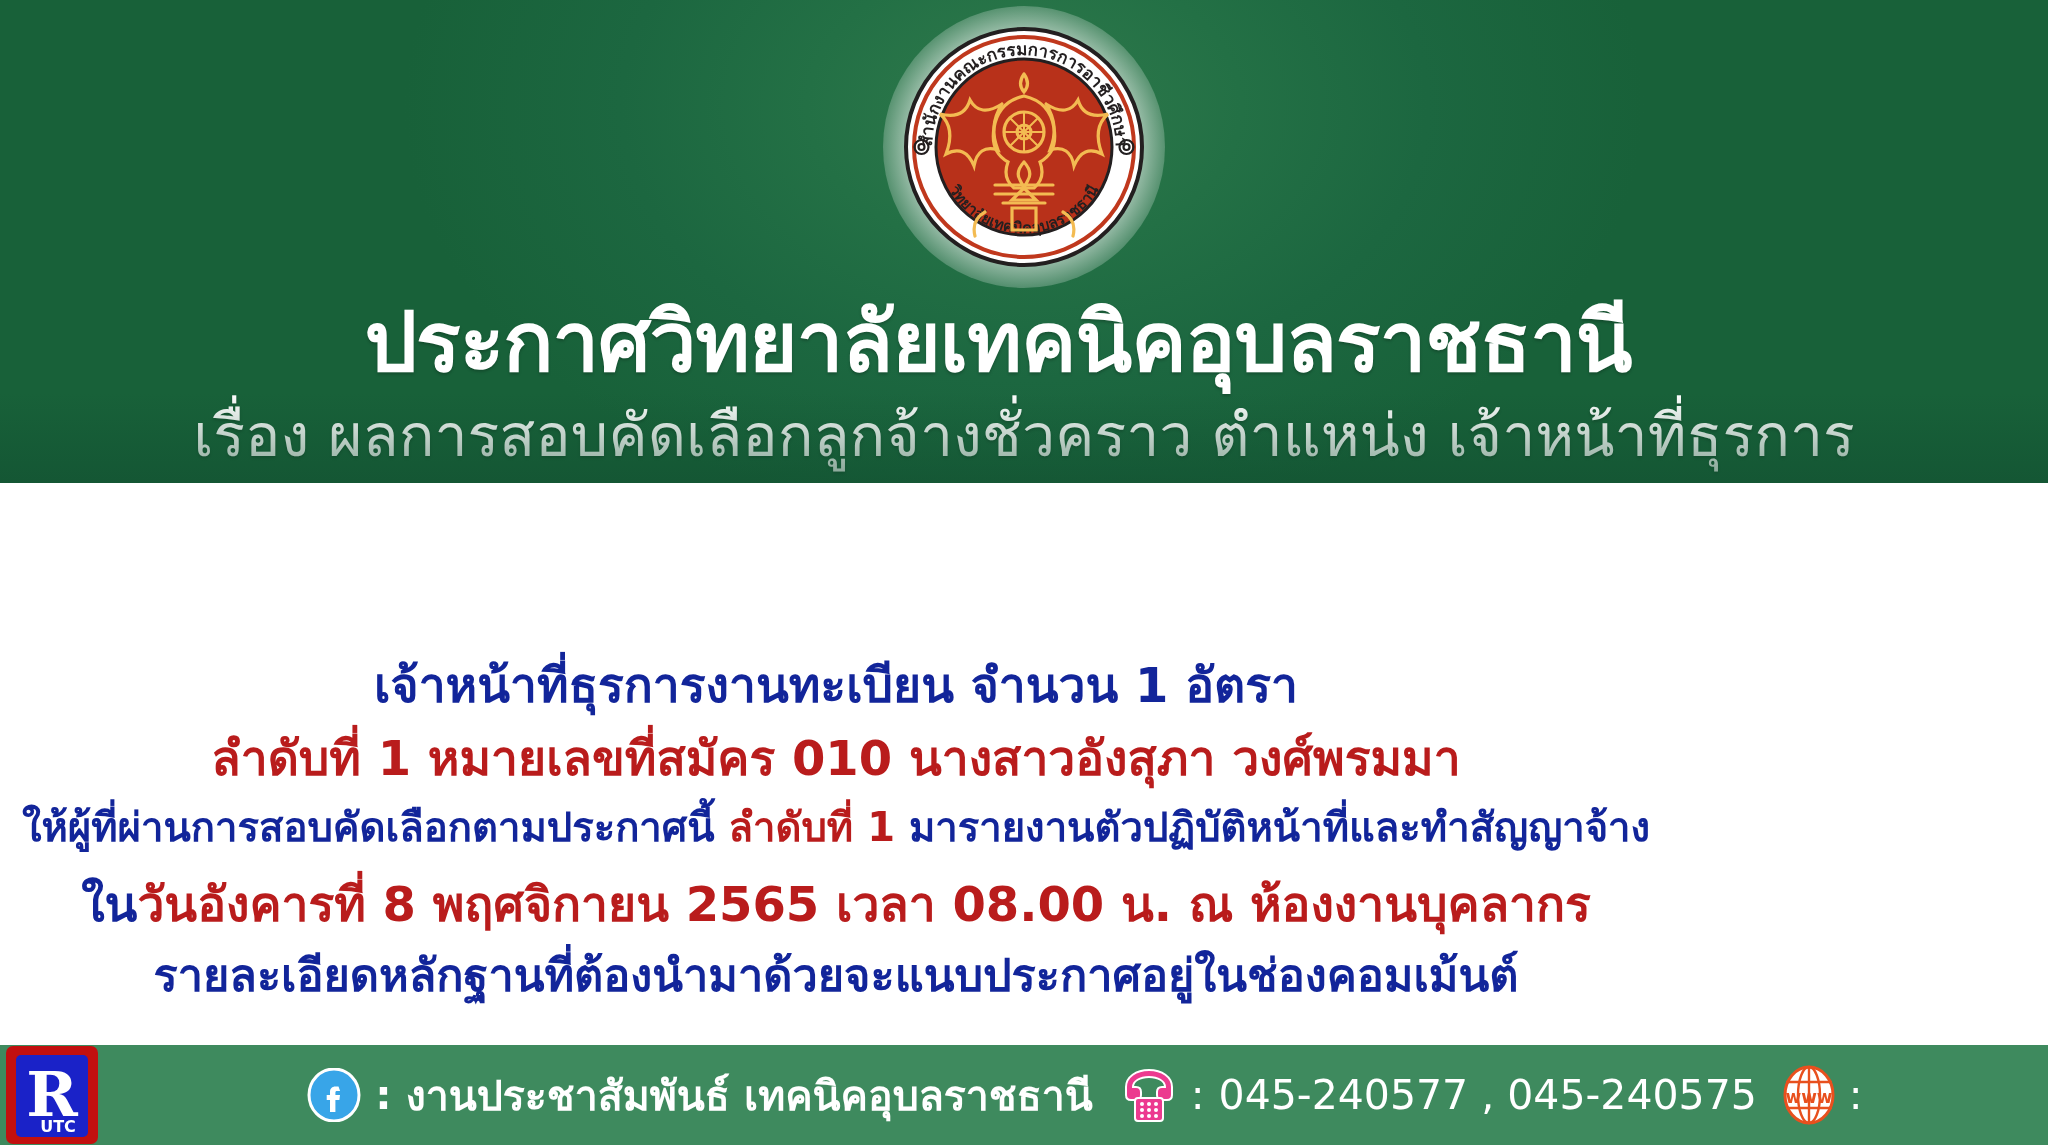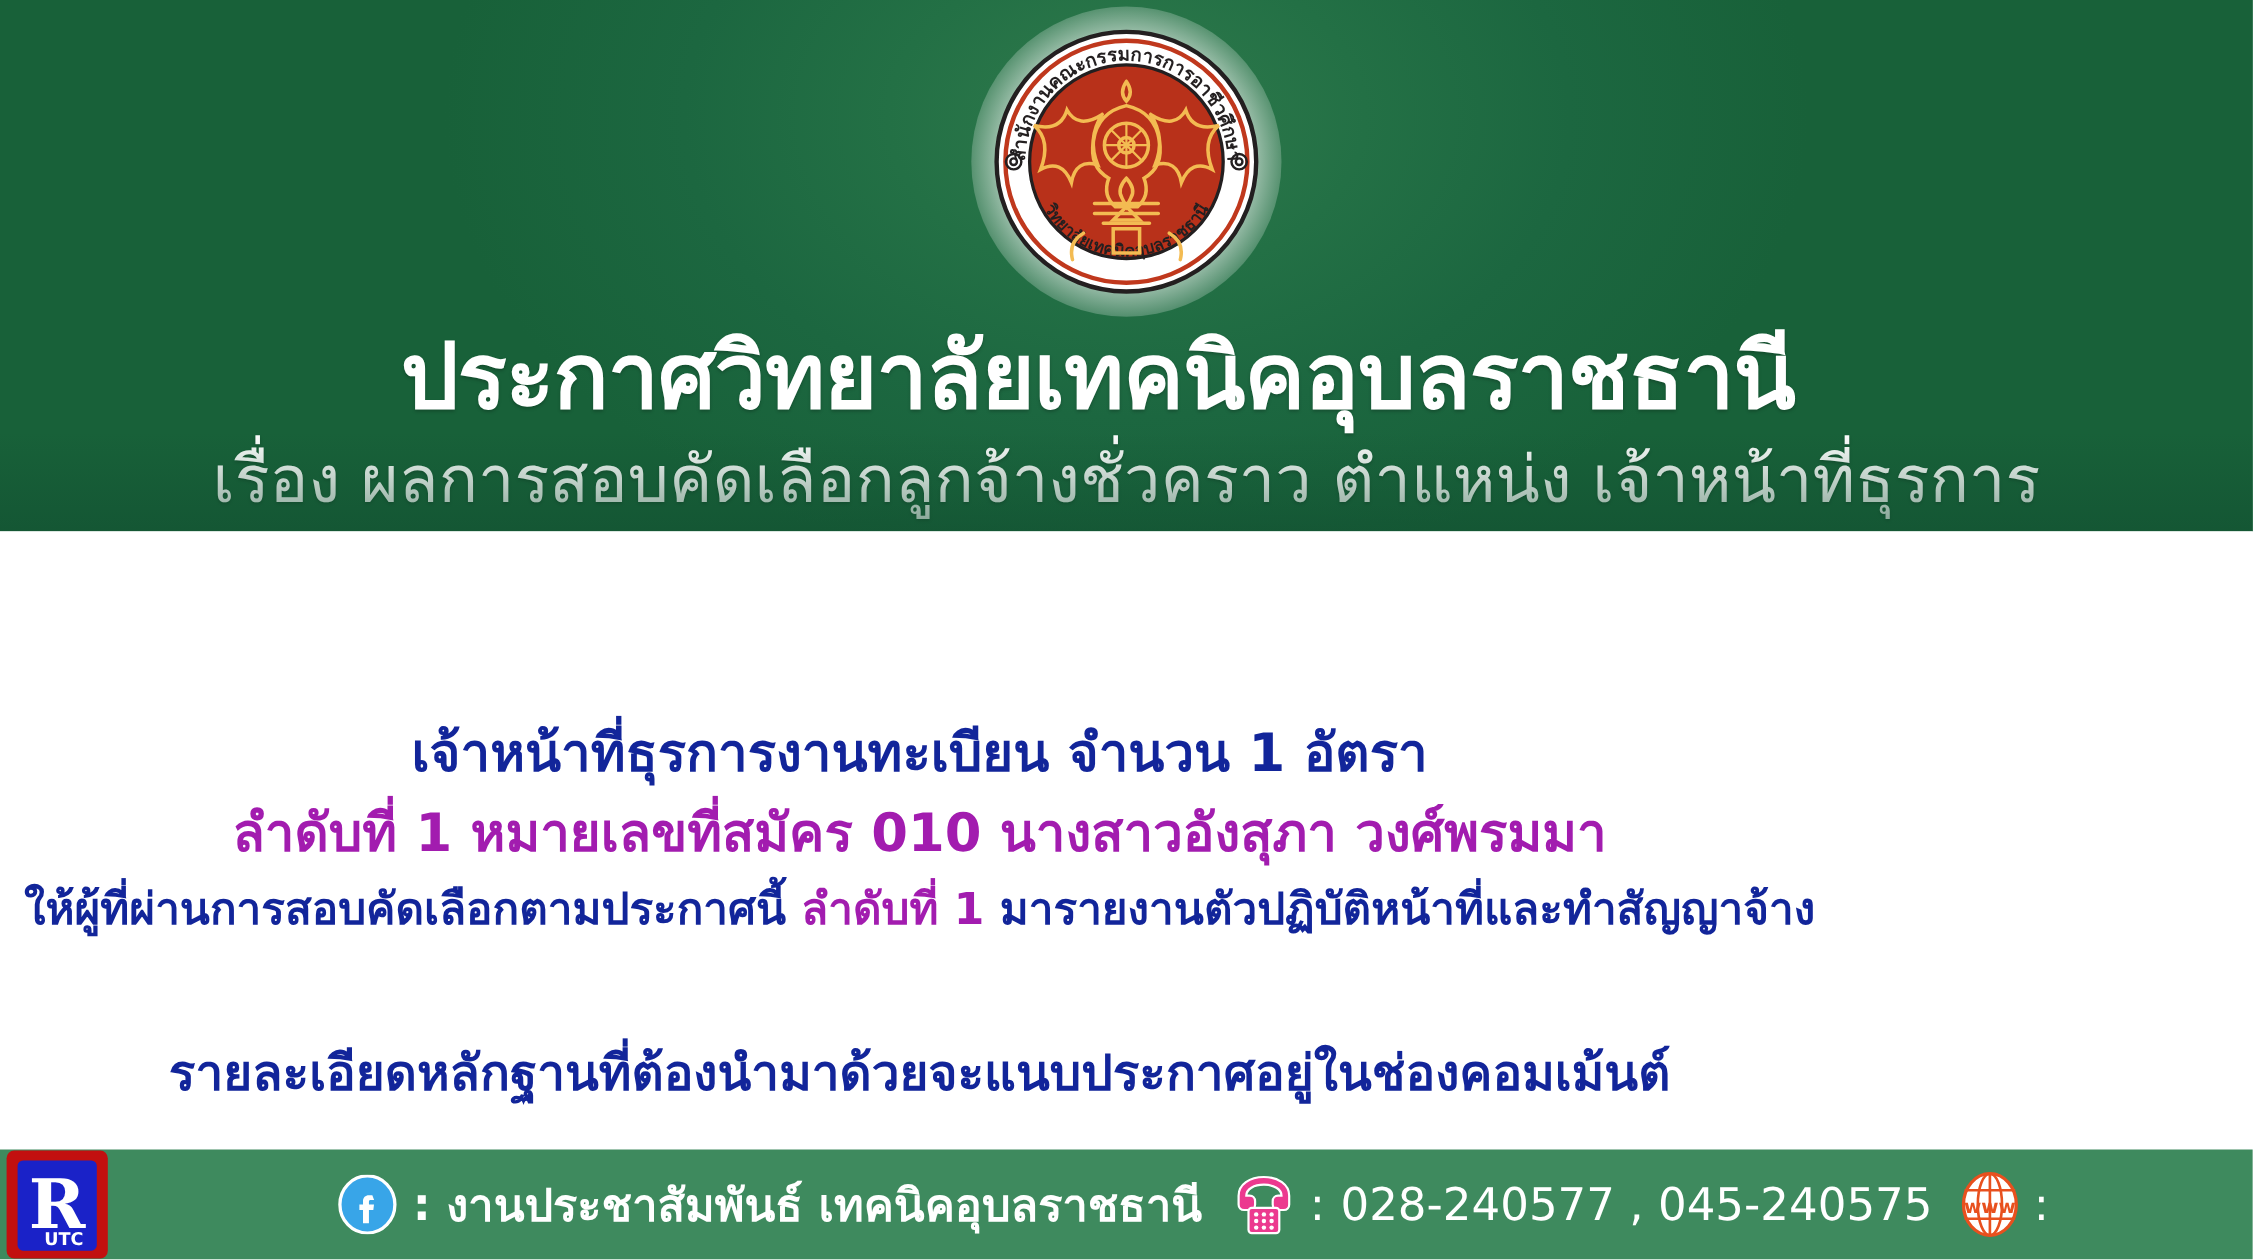--- a/index.html
+++ b/index.html
@@ -99,21 +99,21 @@
   .body-line {
     width: 1672px;
     text-align: center;
     white-space: nowrap;
     font-weight: 700;
     line-height: 1;
     position: absolute;
     left: 0;
   }
   .blue { color: #12259a; }
-  .red  { color: #a21caf; }
+  .red  { color: #b91c1c; }
 
   .bl1 { top: 178px; font-size: 48px; }
   .bl2 { top: 251px; font-size: 48px; }
   .bl3 { top: 324px; font-size: 40px; }
   .bl4 { top: 397px; font-size: 48px; }
   .bl5 { top: 470px; font-size: 45px; }
 
   
   .footer {
     position: absolute;
@@ -218,20 +218,21 @@
     <div class="title-sub">เรื่อง ผลการสอบคัดเลือกลูกจ้างชั่วคราว ตำแหน่ง เจ้าหน้าที่ธุรการ</div>
   </div>
 
   <div class="body-area">
     <div class="body-line bl1 blue">เจ้าหน้าที่ธุรการงานทะเบียน จำนวน 1 อัตรา</div>
 
     <div class="body-line bl2 red">ลำดับที่ 1 หมายเลขที่สมัคร 010 นางสาวอังสุภา วงศ์พรมมา</div>
 
     <div class="body-line bl3"><span class="blue">ให้ผู้ที่ผ่านการสอบคัดเลือกตามประกาศนี้ </span><span class="red">ลำดับที่ 1</span><span class="blue"> มารายงานตัวปฏิบัติหน้าที่และทำสัญญาจ้าง</span></div>
 
+    <div class="body-line bl4"><span class="blue">ใน</span><span class="red">วันอังคารที่ 8 พฤศจิกายน 2565 เวลา 08.00 น. ณ ห้องงานบุคลากร</span></div>
 
     <div class="body-line bl5 blue">รายละเอียดหลักฐานที่ต้องนำมาด้วยจะแนบประกาศอยู่ในช่องคอมเม้นต์</div>
   </div>
 
   <div class="footer">
 
     <div class="pr-logo">
       <svg viewBox="0 0 92 98" width="92" height="98">
         <rect x="10" y="9" width="72" height="82" rx="5" fill="#1a22c8"></rect>
         <text x="46" y="70" font-family="DejaVu Serif, serif" font-size="62" font-weight="700" fill="#ffffff" text-anchor="middle">R</text>
@@ -257,21 +258,21 @@
             <circle cx="35" cy="38" r="2"></circle>
           <circle cx="21" cy="44" r="2"></circle>
             <circle cx="28" cy="44" r="2"></circle>
             <circle cx="35" cy="44" r="2"></circle>
           <circle cx="21" cy="50" r="2"></circle>
             <circle cx="28" cy="50" r="2"></circle>
             <circle cx="35" cy="50" r="2"></circle>
         </g>
       </svg>
       <span class="f-text light">:</span>
-      <span class="f-text light">028-240577 , 045-240575</span>
+      <span class="f-text light">045-240577 , 045-240575</span>
 
       <svg class="web-icon" viewBox="0 0 52 60">
         <ellipse cx="26" cy="30" rx="24" ry="28" fill="#ffffff" stroke="#e8501e" stroke-width="3"></ellipse>
         <g stroke="#e8501e" stroke-width="2.4" fill="none">
           <ellipse cx="26" cy="30" rx="11" ry="28"></ellipse>
           <line x1="26" y1="2" x2="26" y2="58"></line>
           <line x1="3" y1="17" x2="49" y2="17"></line>
           <line x1="3" y1="43" x2="49" y2="43"></line>
         </g>
         <text x="26" y="38" font-family="DejaVu Sans, sans-serif" font-size="17" font-weight="700" fill="#e8501e" text-anchor="middle">www</text>

